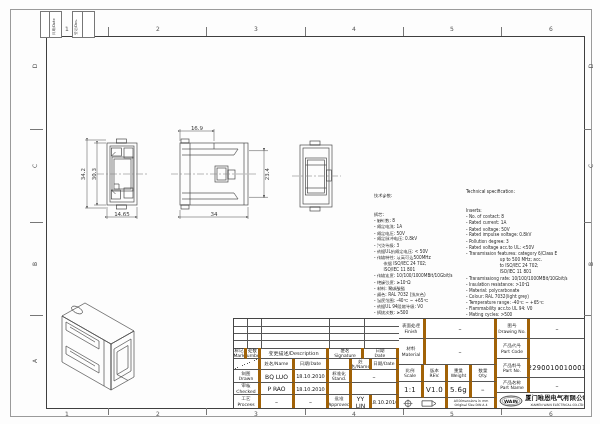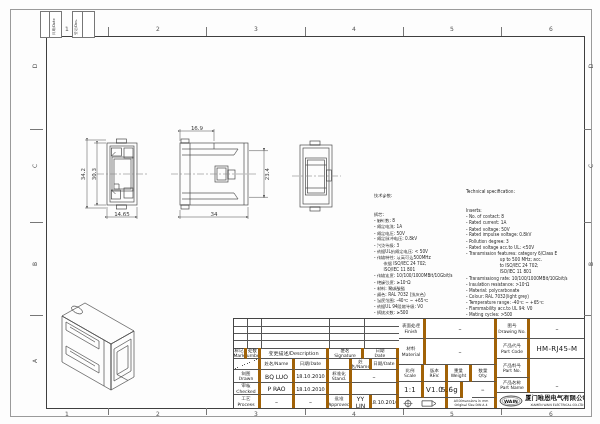--- a/index.html
+++ b/index.html
@@ -258,21 +258,21 @@
     <div class="cell lbl" style="left:165px;top:46px;width:25px;height:17px;">比例
 Scale</div>
     <div class="cell lbl" style="left:190px;top:46px;width:24px;height:17px;">版本
 REV.</div>
     <div class="cell lbl" style="left:214px;top:46px;width:24px;height:17px;">重量
 Weight</div>
     <div class="cell lbl" style="left:238px;top:46px;width:25px;height:17px;">数量
 Qty.</div>
     <div class="cell valb" style="left:165px;top:63px;width:25px;height:16px;">1:1</div>
     <div class="cell valb" style="left:190px;top:63px;width:24px;height:16px;">V1.0</div>
-    <div class="cell valb" style="left:205px;top:63px;width:24px;height:16px;">5.6g</div>
+    <div class="cell valb" style="left:214px;top:63px;width:24px;height:16px;">5.6g</div>
     <div class="cell valb" style="left:238px;top:63px;width:25px;height:16px;">–</div>
 
     <div class="cell" style="left:165px;top:79px;width:49px;height:10px;border-bottom:none;">
       <svg width="44" height="9" viewBox="0 0 44 9">
         <g stroke="#333" stroke-width="0.7" fill="none">
           <circle cx="8" cy="4.5" r="3"></circle>
           <path d="M3.5,4.5 H12.5 M8,0.5 V8.5" stroke-width="0.5"></path>
           <path d="M22,1.8 L32,1.8 L36,4.5 L32,7.2 L22,7.2 Z M32,1.8 V7.2"></path>
         </g>
       </svg>
@@ -280,23 +280,23 @@
     <div class="cell note" style="left:214px;top:79px;width:49px;height:10px;border-bottom:none;flex-direction:column;justify-content:center;">
       <div>All Dimensions in mm</div>
       <div>Original Size DIN A 4</div>
     </div>
 
     <div class="cell lbl" style="left:263px;top:0;width:33px;height:20px;">图号
 Drawing No.</div>
     <div class="cell val" style="left:296px;top:0;width:54px;height:20px;border-right:none;">–</div>
     <div class="cell lbl" style="left:263px;top:20px;width:33px;height:20px;">产品代号
 Part Code</div>
-    <div class="cell valb" style="left:296px;top:20px;width:54px;height:20px;border-right:none;">HM-RJ45-M</div>
     <div class="cell lbl" style="left:263px;top:40px;width:33px;height:19px;">产品料号
 Part No.</div>
+    <div class="cell valb" style="left:296px;top:40px;width:54px;height:19px;border-right:none;font-size:6.6px;">2290010010001</div>
     <div class="cell lbl" style="left:263px;top:59px;width:33px;height:15px;">产品名称
 Part Name</div>
     <div class="cell val" style="left:296px;top:59px;width:54px;height:15px;border-right:none;">–</div>
 
     <div class="cell" style="left:263px;top:74px;width:87px;height:15px;border-right:none;border-bottom:none;justify-content:flex-start;gap:2px;padding-left:2px;">
       <svg width="24" height="12" viewBox="0 0 24 12" style="flex:none;">
         <ellipse cx="12" cy="6" rx="11" ry="5" stroke="#222" stroke-width="0.8" fill="none"></ellipse>
         <ellipse cx="12" cy="6" rx="9" ry="3.6" stroke="#222" stroke-width="0.4" fill="none"></ellipse>
         <text x="12" y="8" text-anchor="middle" font-size="4.6" font-weight="bold" fill="#111">WAIN</text>
       </svg>

